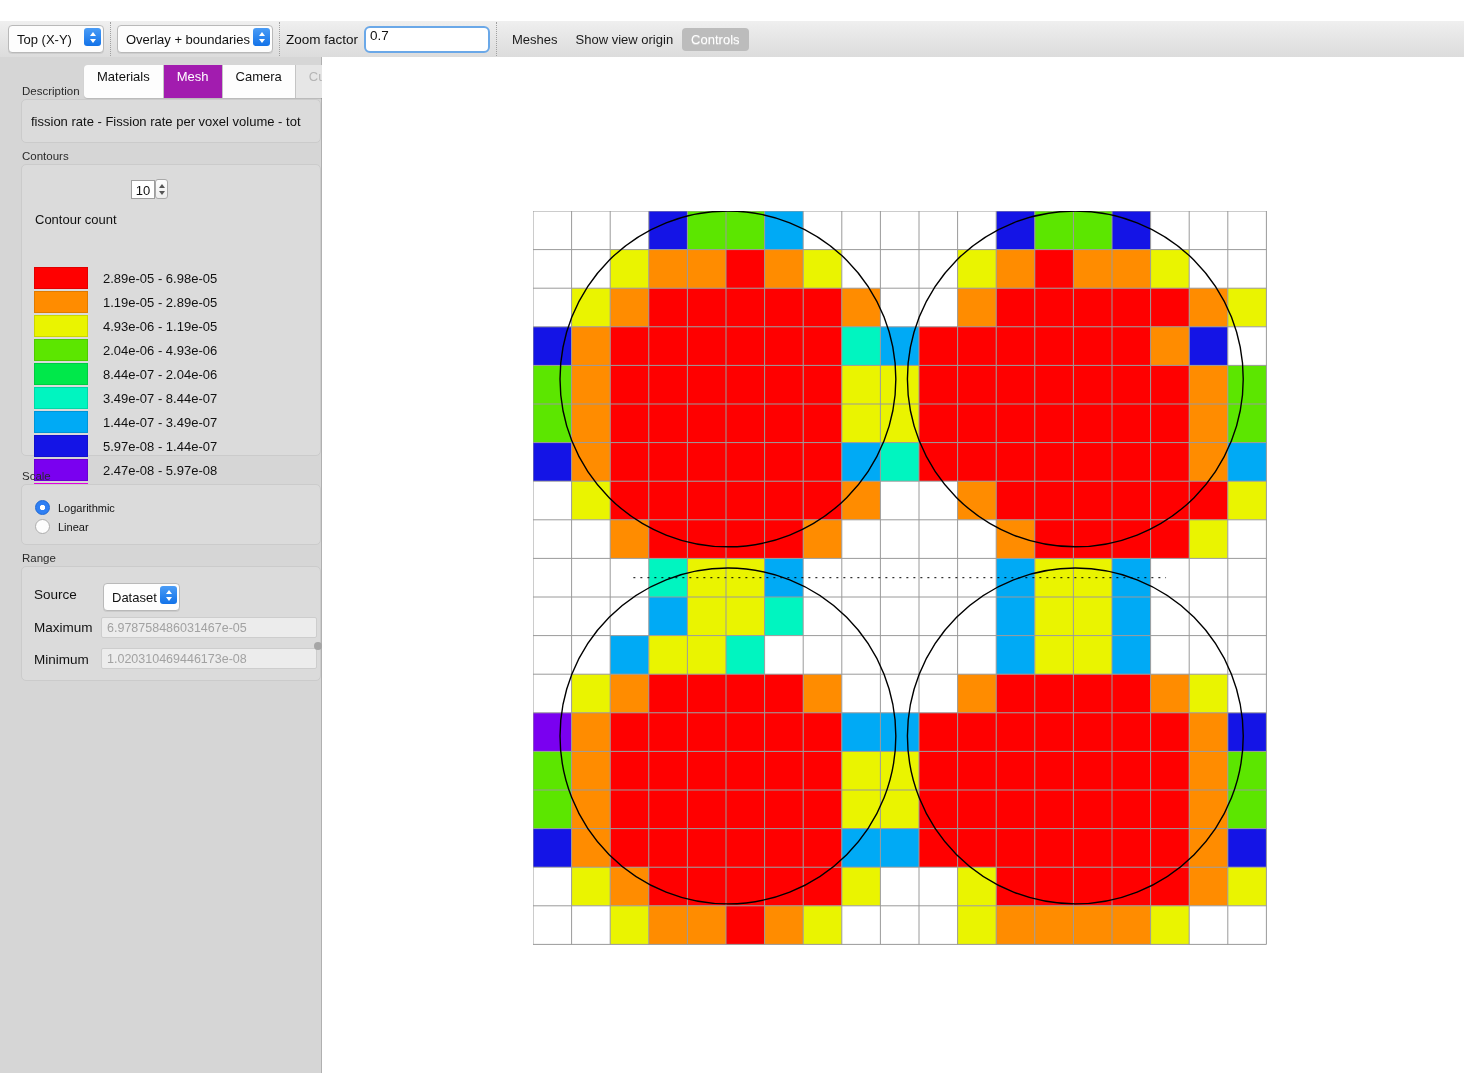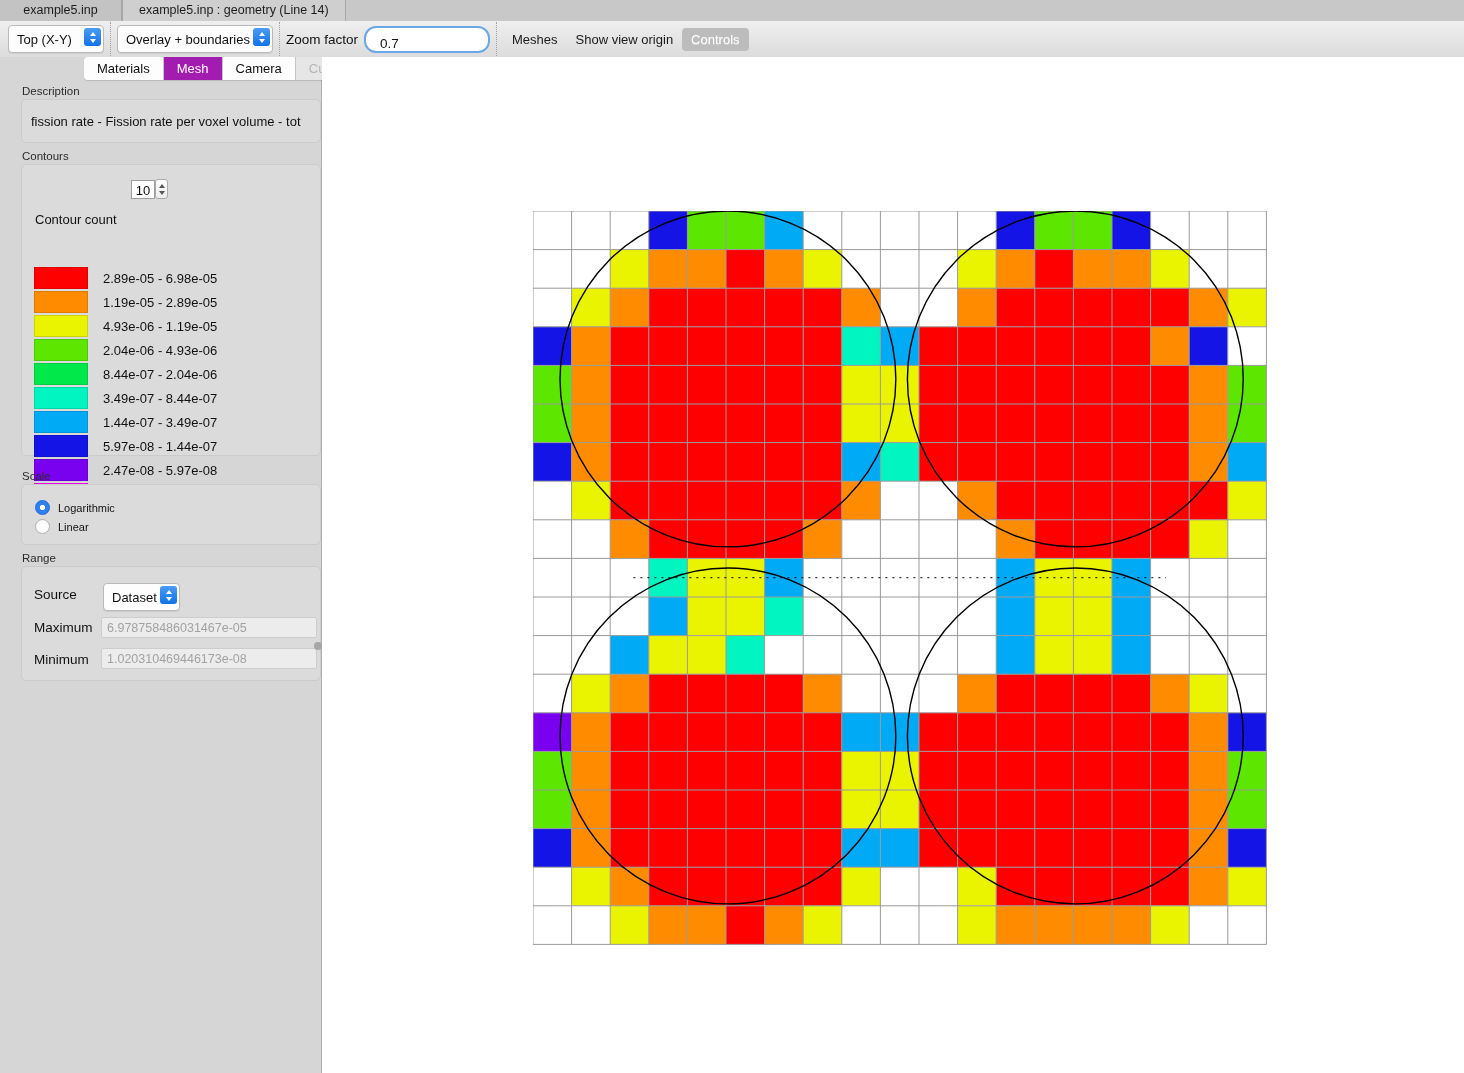--- a/index.html
+++ b/index.html
@@ -104,26 +104,26 @@
   .tb-label {
     font-size: 13.5px;
     color: #111;
     margin-right: 6px;
     white-space: nowrap;
   }
   .zoom-field {
     width: 126px; height: 27px;
     background: #fff;
     border: 2px solid #6aa8e8;
-    border-radius: 12px;
+    border-radius: 6px;
     font-size: 13.5px;
     color: #111;
     display: flex;
-    align-items: flex-end;
-    padding-left: 14px;
+    align-items: flex-start;
+    padding-left: 4px;
     box-sizing: border-box;
   }
   .tb-btn {
     font-size: 13px;
     color: #1a1a1a;
     padding: 4px 9px;
     border-radius: 4px;
     white-space: nowrap;
   }
   .tb-btn.disabled {
@@ -136,22 +136,22 @@
   .sidepanel {
     position: absolute;
     left: 0; top: 57px;
     width: 322px; height: 1016px;
     background: #d6d6d6;
     border-right: 1px solid #b0b0b0;
     box-sizing: border-box;
   }
   .seg {
     position: absolute;
-    left: 84px; top: 0px;
-    height: 23px;
+    left: 84px; top: 8px;
+    height: 33px;
     display: flex;
     border-radius: 4px;
     overflow: hidden;
     box-shadow: 0 1px 1px rgba(0,0,0,0.14);
     text-align: right;
   }
   .seg .s {
     font-size: 13px;
     color: #111;
     background: #fdfdfd;
@@ -282,28 +282,20 @@
     width: 1142px; height: 1016px;
     background: #ffffff;
   }
   #mesh-svg { position: absolute; left: 211px; top: 154px; }
 </style>
 </head>
 <body>
 
 <div class="app">
 
-  <div class="tabbar">
-    <div class="wtab first">
-      <span>example5.inp</span>
-    </div>
-    <div class="wtab active">
-      <span>example5.inp : geometry (Line 14)</span>
-    </div>
-  </div>
 
   <div class="toolbar">
     <div class="popup" id="view-popup">
       <span class="pl">Top (X-Y)</span>
       <span class="arrowbox">
         <span class="up"></span>
           <span class="dn"></span>
       </span>
     </div>
     <div class="tb-sep"></div>

